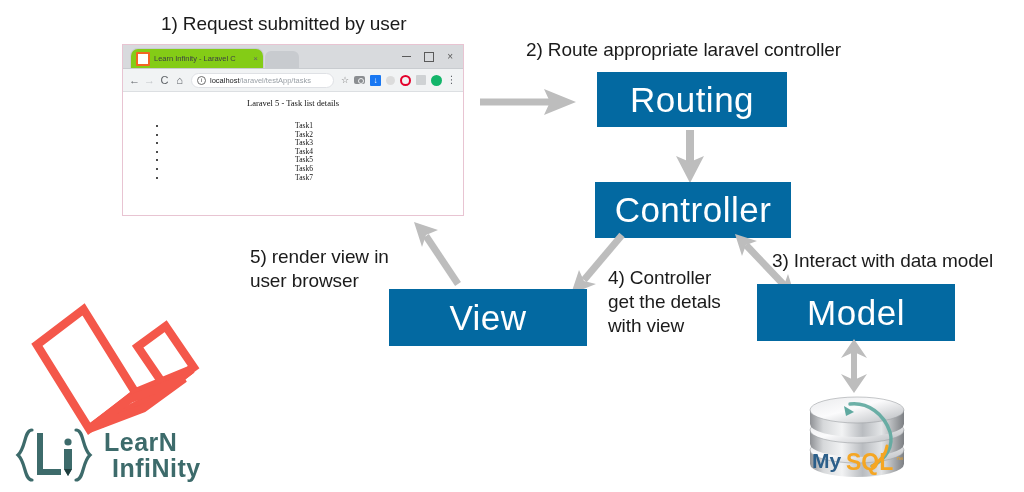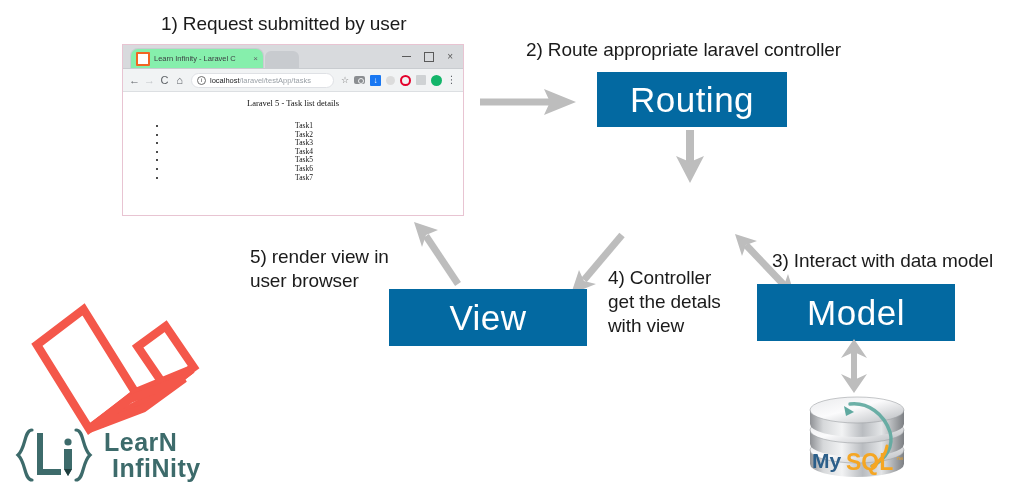--- a/index.html
+++ b/index.html
@@ -59,21 +59,21 @@
     height: 23px;
     background: #d8dadd;
     border-bottom: 1px solid #c9ccd0;
   }
   .tab {
     position: absolute;
     left: 8px;
     top: 4px;
     height: 19px;
     width: 132px;
-    background: #86efac;
+    background: #84cc16;
     border-top-left-radius: 7px;
     border-top-right-radius: 7px;
     display: flex;
     align-items: center;
     padding: 0 5px;
     box-sizing: border-box;
     box-shadow: 0 0 0 1px #c9ccd0;
   }
   .tab-favicon {
     width: 10px; height: 10px;
@@ -285,20 +285,21 @@
     <path d="M98 14 L66 1 L72 14 L66 27 Z" fill="#bdbdbd"></path>
   </svg>
 
   <div class="greenbox" style="left:597px; top:72px; width:190px; height:55px; font-size:35px;">Routing</div>
 
   <svg class="arrow" style="left:674px; top:128px;" width="32" height="56" viewBox="0 0 32 56">
     <path d="M16 2 L16 34" stroke="#bdbdbd" stroke-width="8" fill="none"></path>
     <path d="M16 55 L2 28 L16 34 L30 28 Z" fill="#bdbdbd"></path>
   </svg>
 
+  <div class="greenbox" style="left:595px; top:182px; width:196px; height:56px; font-size:35px;">Controller</div>
 
   <div class="caption" style="left:772px; top:249px;">3) Interact with data model</div>
 
   <svg class="arrow" style="left:733px; top:232px;" width="64" height="66" viewBox="0 0 64 66">
     <path d="M13 13 L52 54" stroke="#bdbdbd" stroke-width="7" fill="none"></path>
     <path d="M2 2 L24 9 L13 13 L9 24 Z" fill="#bdbdbd"></path>
     <path d="M62 64 L40 57 L51 53 L55 42 Z" fill="#bdbdbd"></path>
   </svg>
 
   <div class="greenbox" style="left:757px; top:284px; width:198px; height:57px; font-size:35px;">Model</div>

